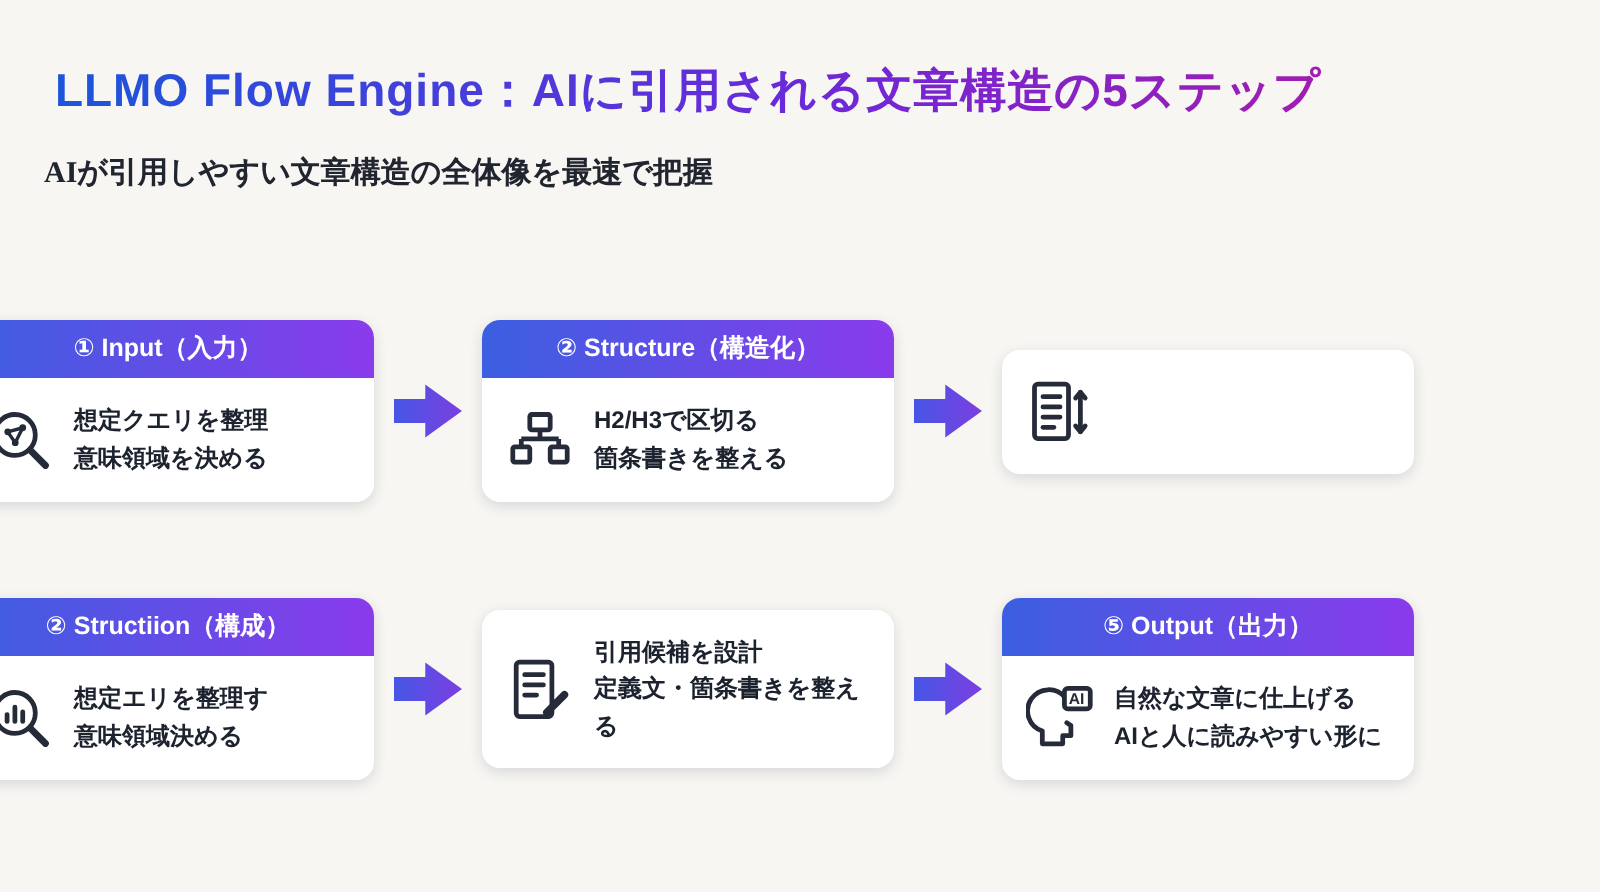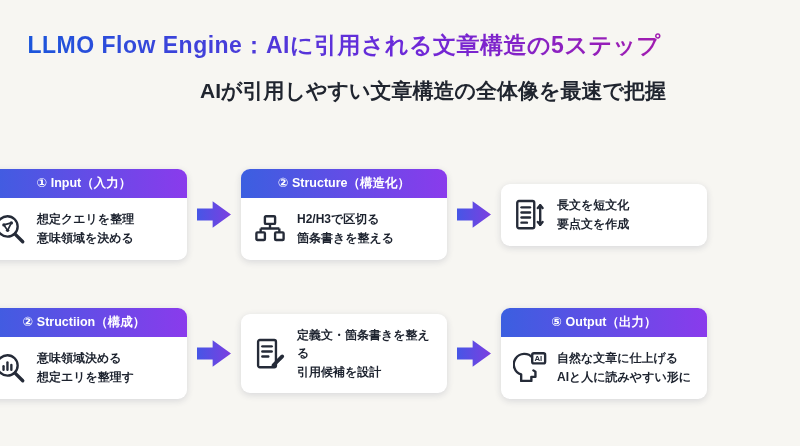--- a/index.html
+++ b/index.html
@@ -15,25 +15,26 @@
     text-align:center;
     font-size:23px;
     font-weight:bold;
     letter-spacing:.5px;
     background:linear-gradient(90deg,#1a56db 0%,#6d28d9 60%,#a21caf 100%);
     -webkit-background-clip:text;
     background-clip:text;
     color:transparent;
   }
   .subtitle {
-    text-align:right;
-    font-size:21px;
+    text-align:left;
+    font-size:15px;
     font-weight:bold;
     color:#20252f;
     margin-top:16px;
+    font-family:Liberation Serif, serif;
   }
 
   .grid { margin-top:64px; display:flex; flex-direction:column; gap:48px; }
   .row { display:flex; align-items:center; justify-content:center; gap:10px; }
 
   .card {
     width:206px;
     border-radius:9px;
     background:#ffffff;
     box-shadow:0 2px 7px rgba(25,35,70,.14);
@@ -135,67 +136,63 @@
               <rect x="2.5" y="1.8" width="10" height="16" rx="1"></rect>
               <line x1="5" y1="5.5" x2="10" y2="5.5"></line>
               <line x1="5" y1="8.5" x2="10" y2="8.5"></line>
               <line x1="5" y1="11.5" x2="10" y2="11.5"></line>
               <line x1="5" y1="14.5" x2="8.2" y2="14.5"></line>
               <line x1="16" y1="4.2" x2="16" y2="15.8"></line>
               <polyline points="14.6,5.9 16,4.2 17.4,5.9"></polyline>
               <polyline points="14.6,14.1 16,15.8 17.4,14.1"></polyline>
             </svg>
           </span>
-          <div class="lines">
-            <div>長文を短文化</div>
-            <div>要点文を作成</div>
-          </div>
         </div>
       </div>
 
     </div>
 
     <div class="row">
 
       <div class="card">
         <div class="card-header">② Structiion（構成）</div>
         <div class="card-body">
           <span class="icon">
             <svg width="34" height="34" viewBox="0 0 20 20" fill="none" stroke="#252b38" stroke-width="1.4" stroke-linecap="round">
               <circle cx="8.5" cy="8.5" r="6"></circle>
               <line x1="13" y1="13" x2="17.5" y2="17.5" stroke-width="2"></line>
               <line x1="6.2" y1="11" x2="6.2" y2="9"></line>
               <line x1="8.5" y1="11" x2="8.5" y2="6.8"></line>
               <line x1="10.8" y1="11" x2="10.8" y2="8.2"></line>
             </svg>
           </span>
           <div class="lines">
+            <div>想定エリを整理す</div>
             <div>意味領域決める</div>
-            <div>想定エリを整理す</div>
           </div>
         </div>
       </div>
 
       <div class="arrow"></div>
 
       <div class="card">
         <div class="card-body">
           <span class="icon">
             <svg width="34" height="34" viewBox="0 0 20 20" fill="none" stroke="#252b38" stroke-width="1.4" stroke-linecap="round" stroke-linejoin="round">
               <rect x="3" y="1.8" width="10.5" height="16" rx="1"></rect>
               <line x1="5.5" y1="5.5" x2="11" y2="5.5"></line>
               <line x1="5.5" y1="8.5" x2="11" y2="8.5"></line>
               <line x1="5.5" y1="11.5" x2="9" y2="11.5"></line>
               <line x1="12" y1="16.6" x2="17.2" y2="11.4" stroke-width="2.2"></line>
               <polygon points="11.2,17.4 12.6,17.2 11.4,16 " fill="#252b38" stroke="none"></polygon>
             </svg>
           </span>
           <div class="lines">
+            <div>引用候補を設計</div>
             <div>定義文・箇条書きを整える</div>
-            <div>引用候補を設計</div>
           </div>
         </div>
       </div>
 
       <div class="arrow"></div>
 
       <div class="card">
         <div class="card-header">⑤ Output（出力）</div>
         <div class="card-body">
           <span class="icon">

